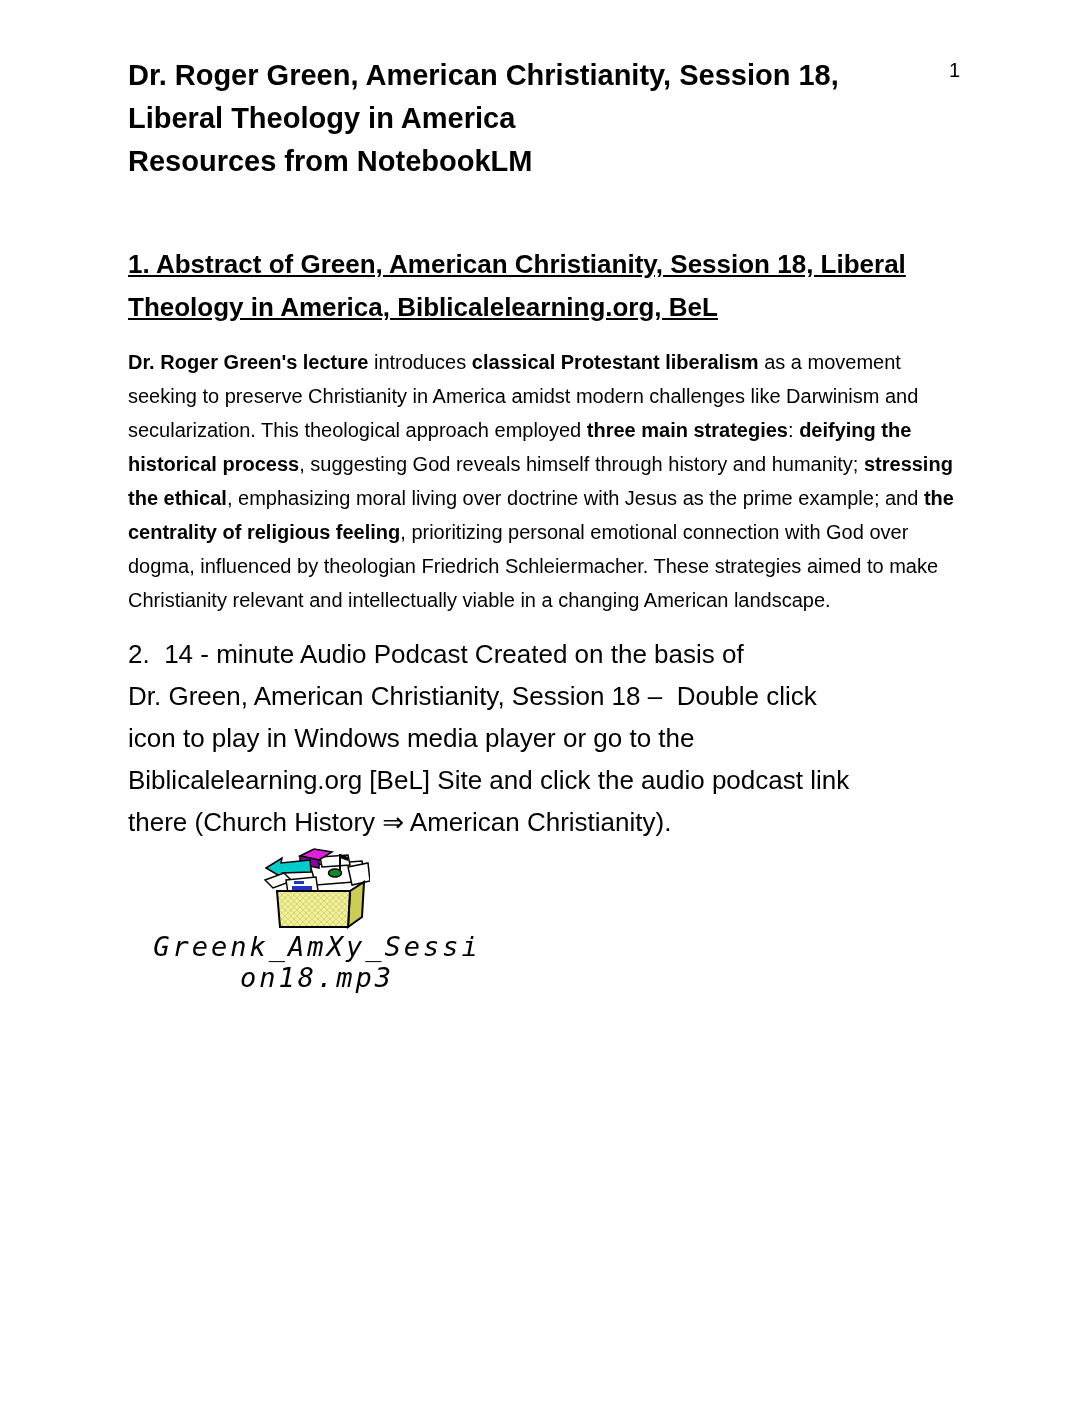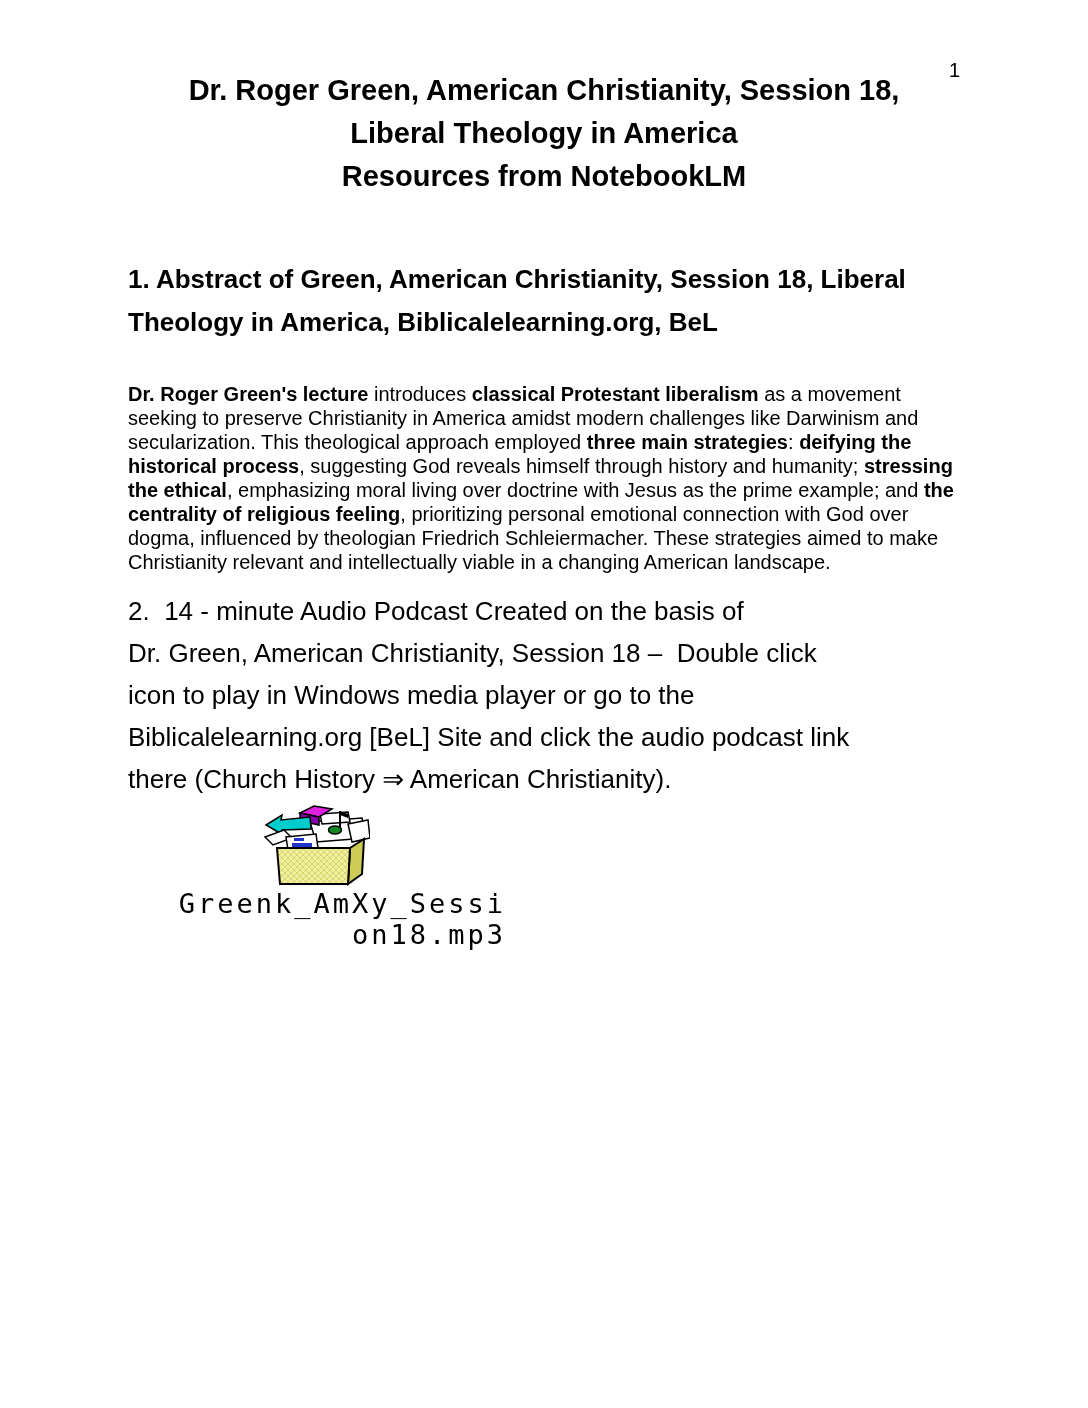--- a/index.html
+++ b/index.html
@@ -12,49 +12,50 @@
     color:#000000;
     overflow:hidden;
   }
   .page-number {
     position:absolute; top:58px; right:128px;
     font-size:20px; line-height:24px;
   }
   .content { padding:0 128px; }
   .doc-title {
     padding-top:54px;
-    text-align:center;
+    text-align:left;
     font-size:29px; font-weight:700; line-height:43px;
     white-space:pre-line;
-    margin-top:15px;
   }
   .intro {
     margin-top:18px;
     font-size:21px; line-height:30px;
   }
   .h1 {
     margin-top:60px;
     font-size:26px; font-weight:700; line-height:43px;
     white-space:pre;
+    text-decoration:underline;
   }
   .para {
-    margin-top:38px;
+    margin-top:16px;
     width:832px;
-    font-size:20px; line-height:24px;
+    font-size:20px; line-height:34px;
   }
   .h2 {
     margin-top:16px;
     font-size:26px; font-weight:400; line-height:42px;
     white-space:pre;
   }
   .attachment {
     margin-top:4px;
     width:378px;
-    text-align:right;
+    text-align:center;
     cursor:pointer;
+    font-style:italic;
   }
   .attachment svg { display:block; margin:0 auto; }
   .filename {
     margin-top:2px;
     font-family:"DejaVu Sans Mono", monospace;
     font-size:27px; line-height:31px; letter-spacing:3px;
     white-space:pre-line;
     color:#000;
   }
 </style>

